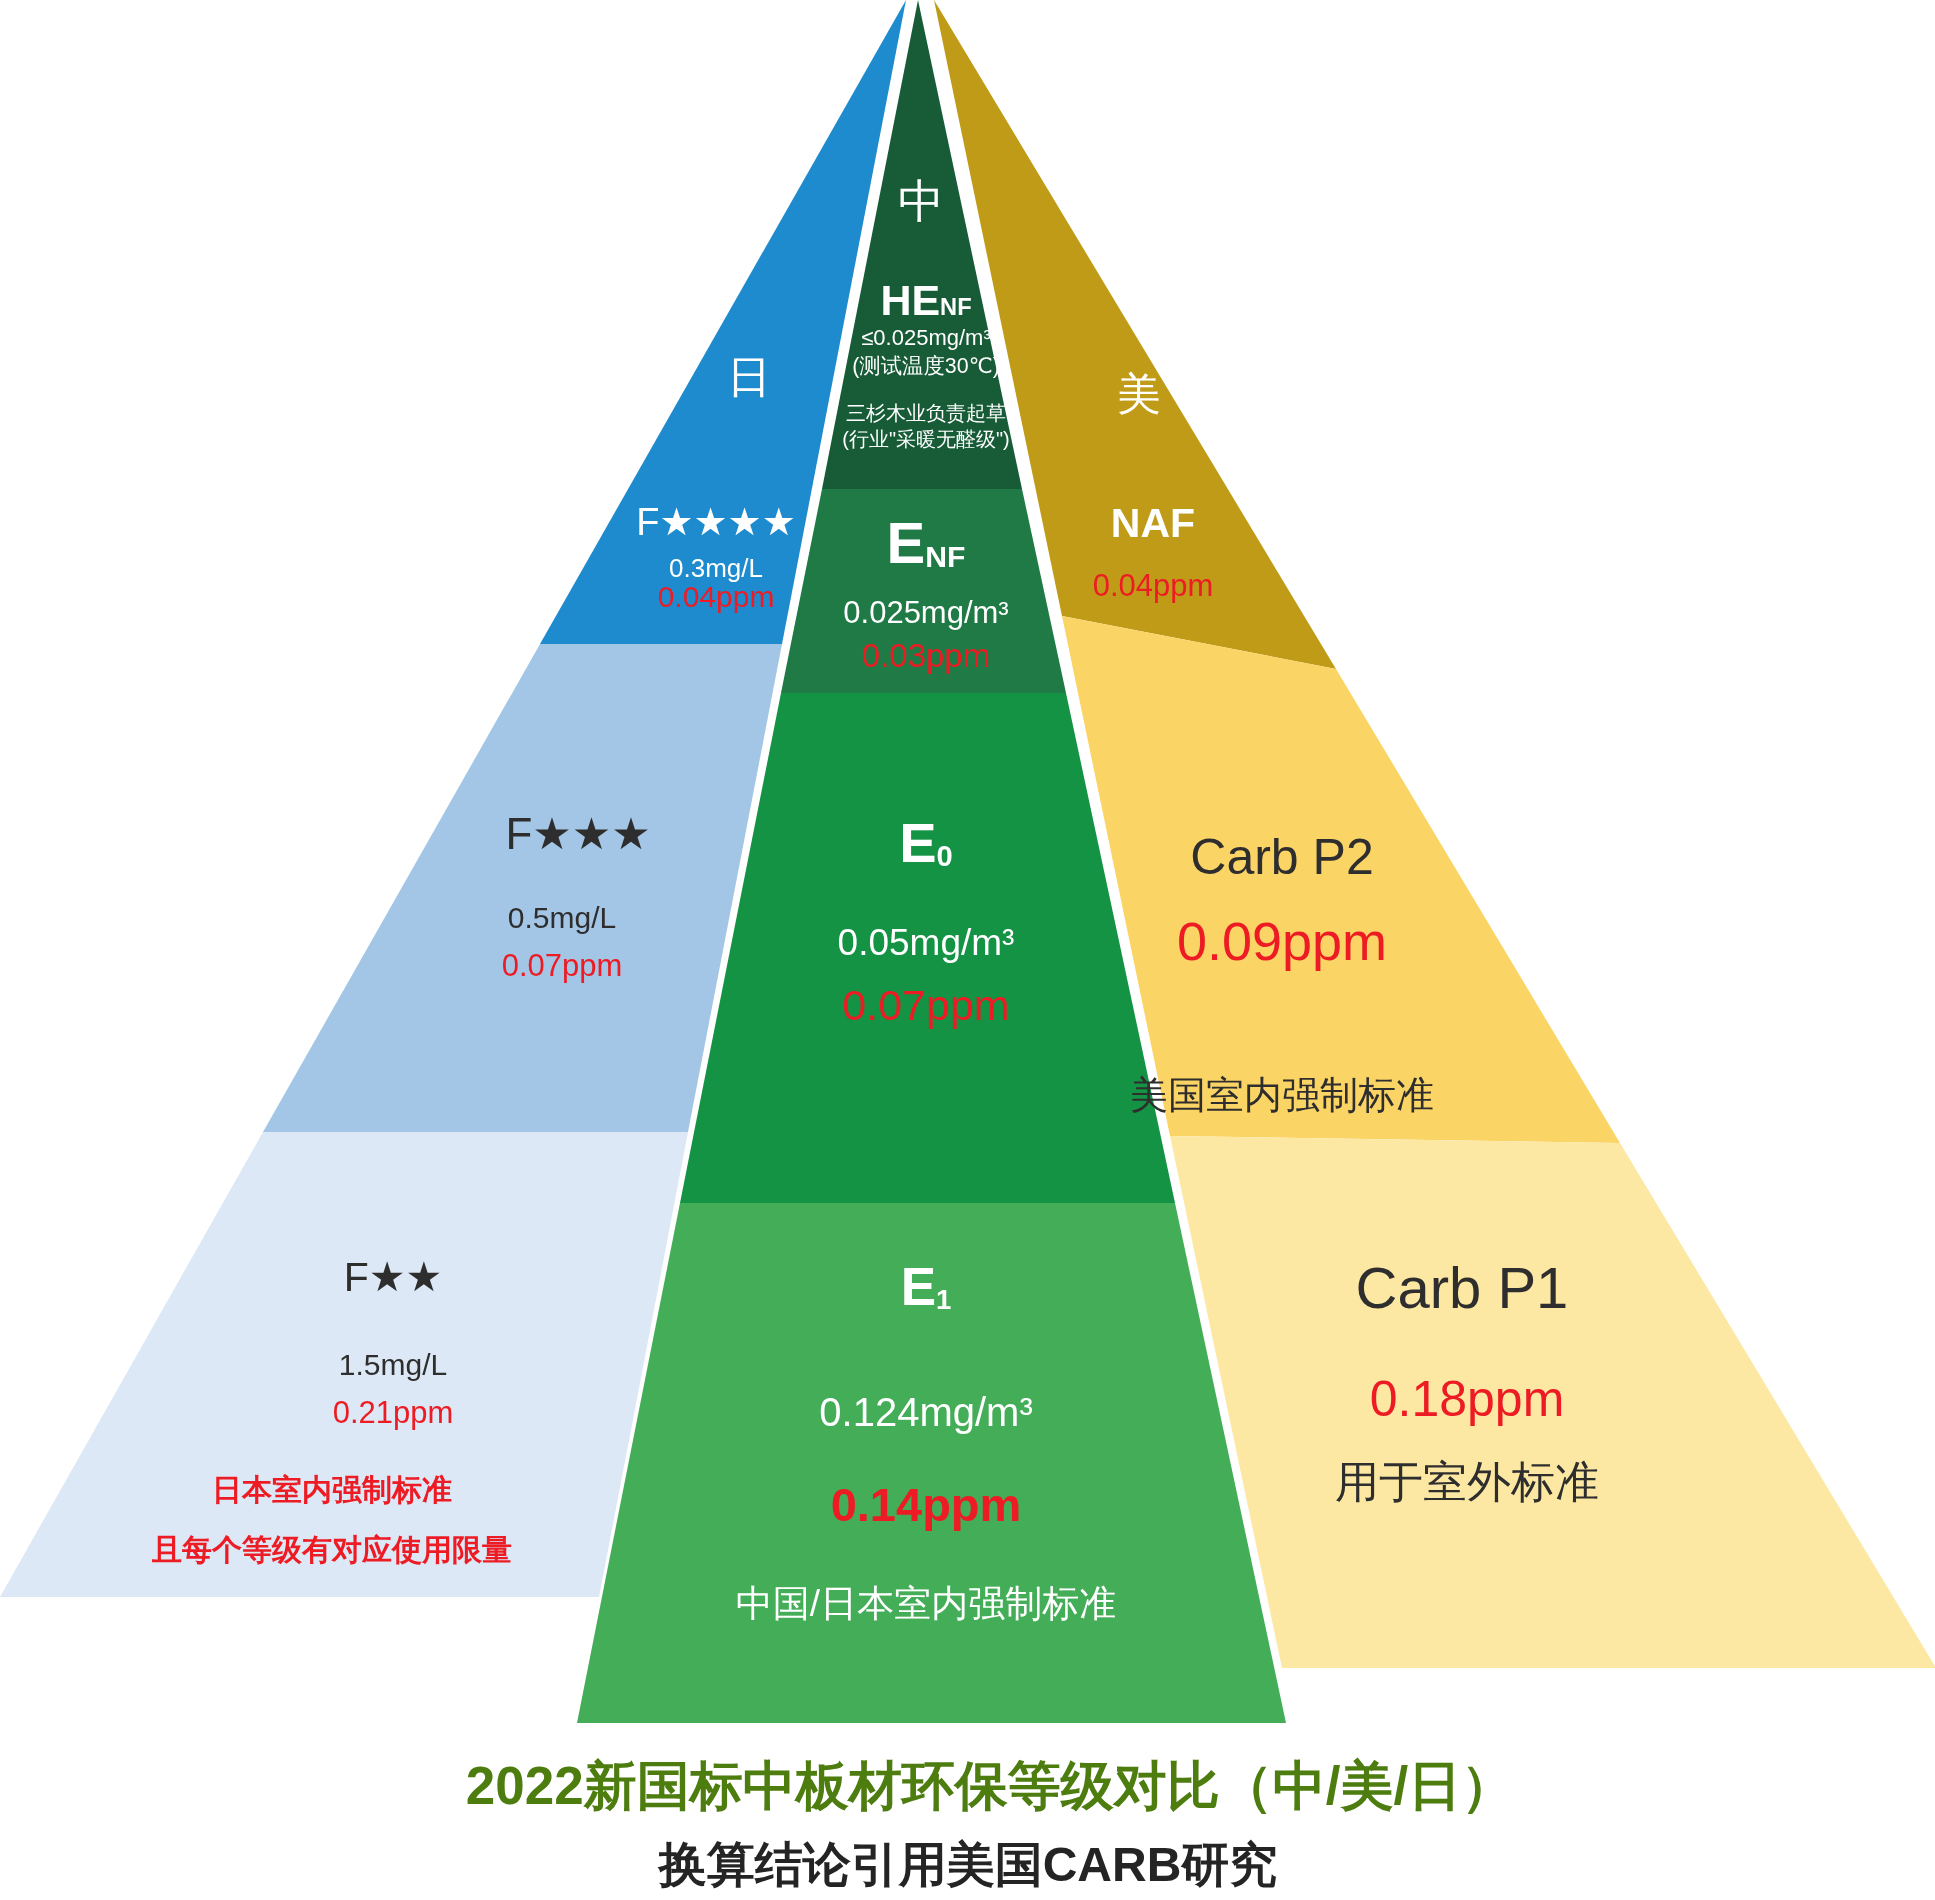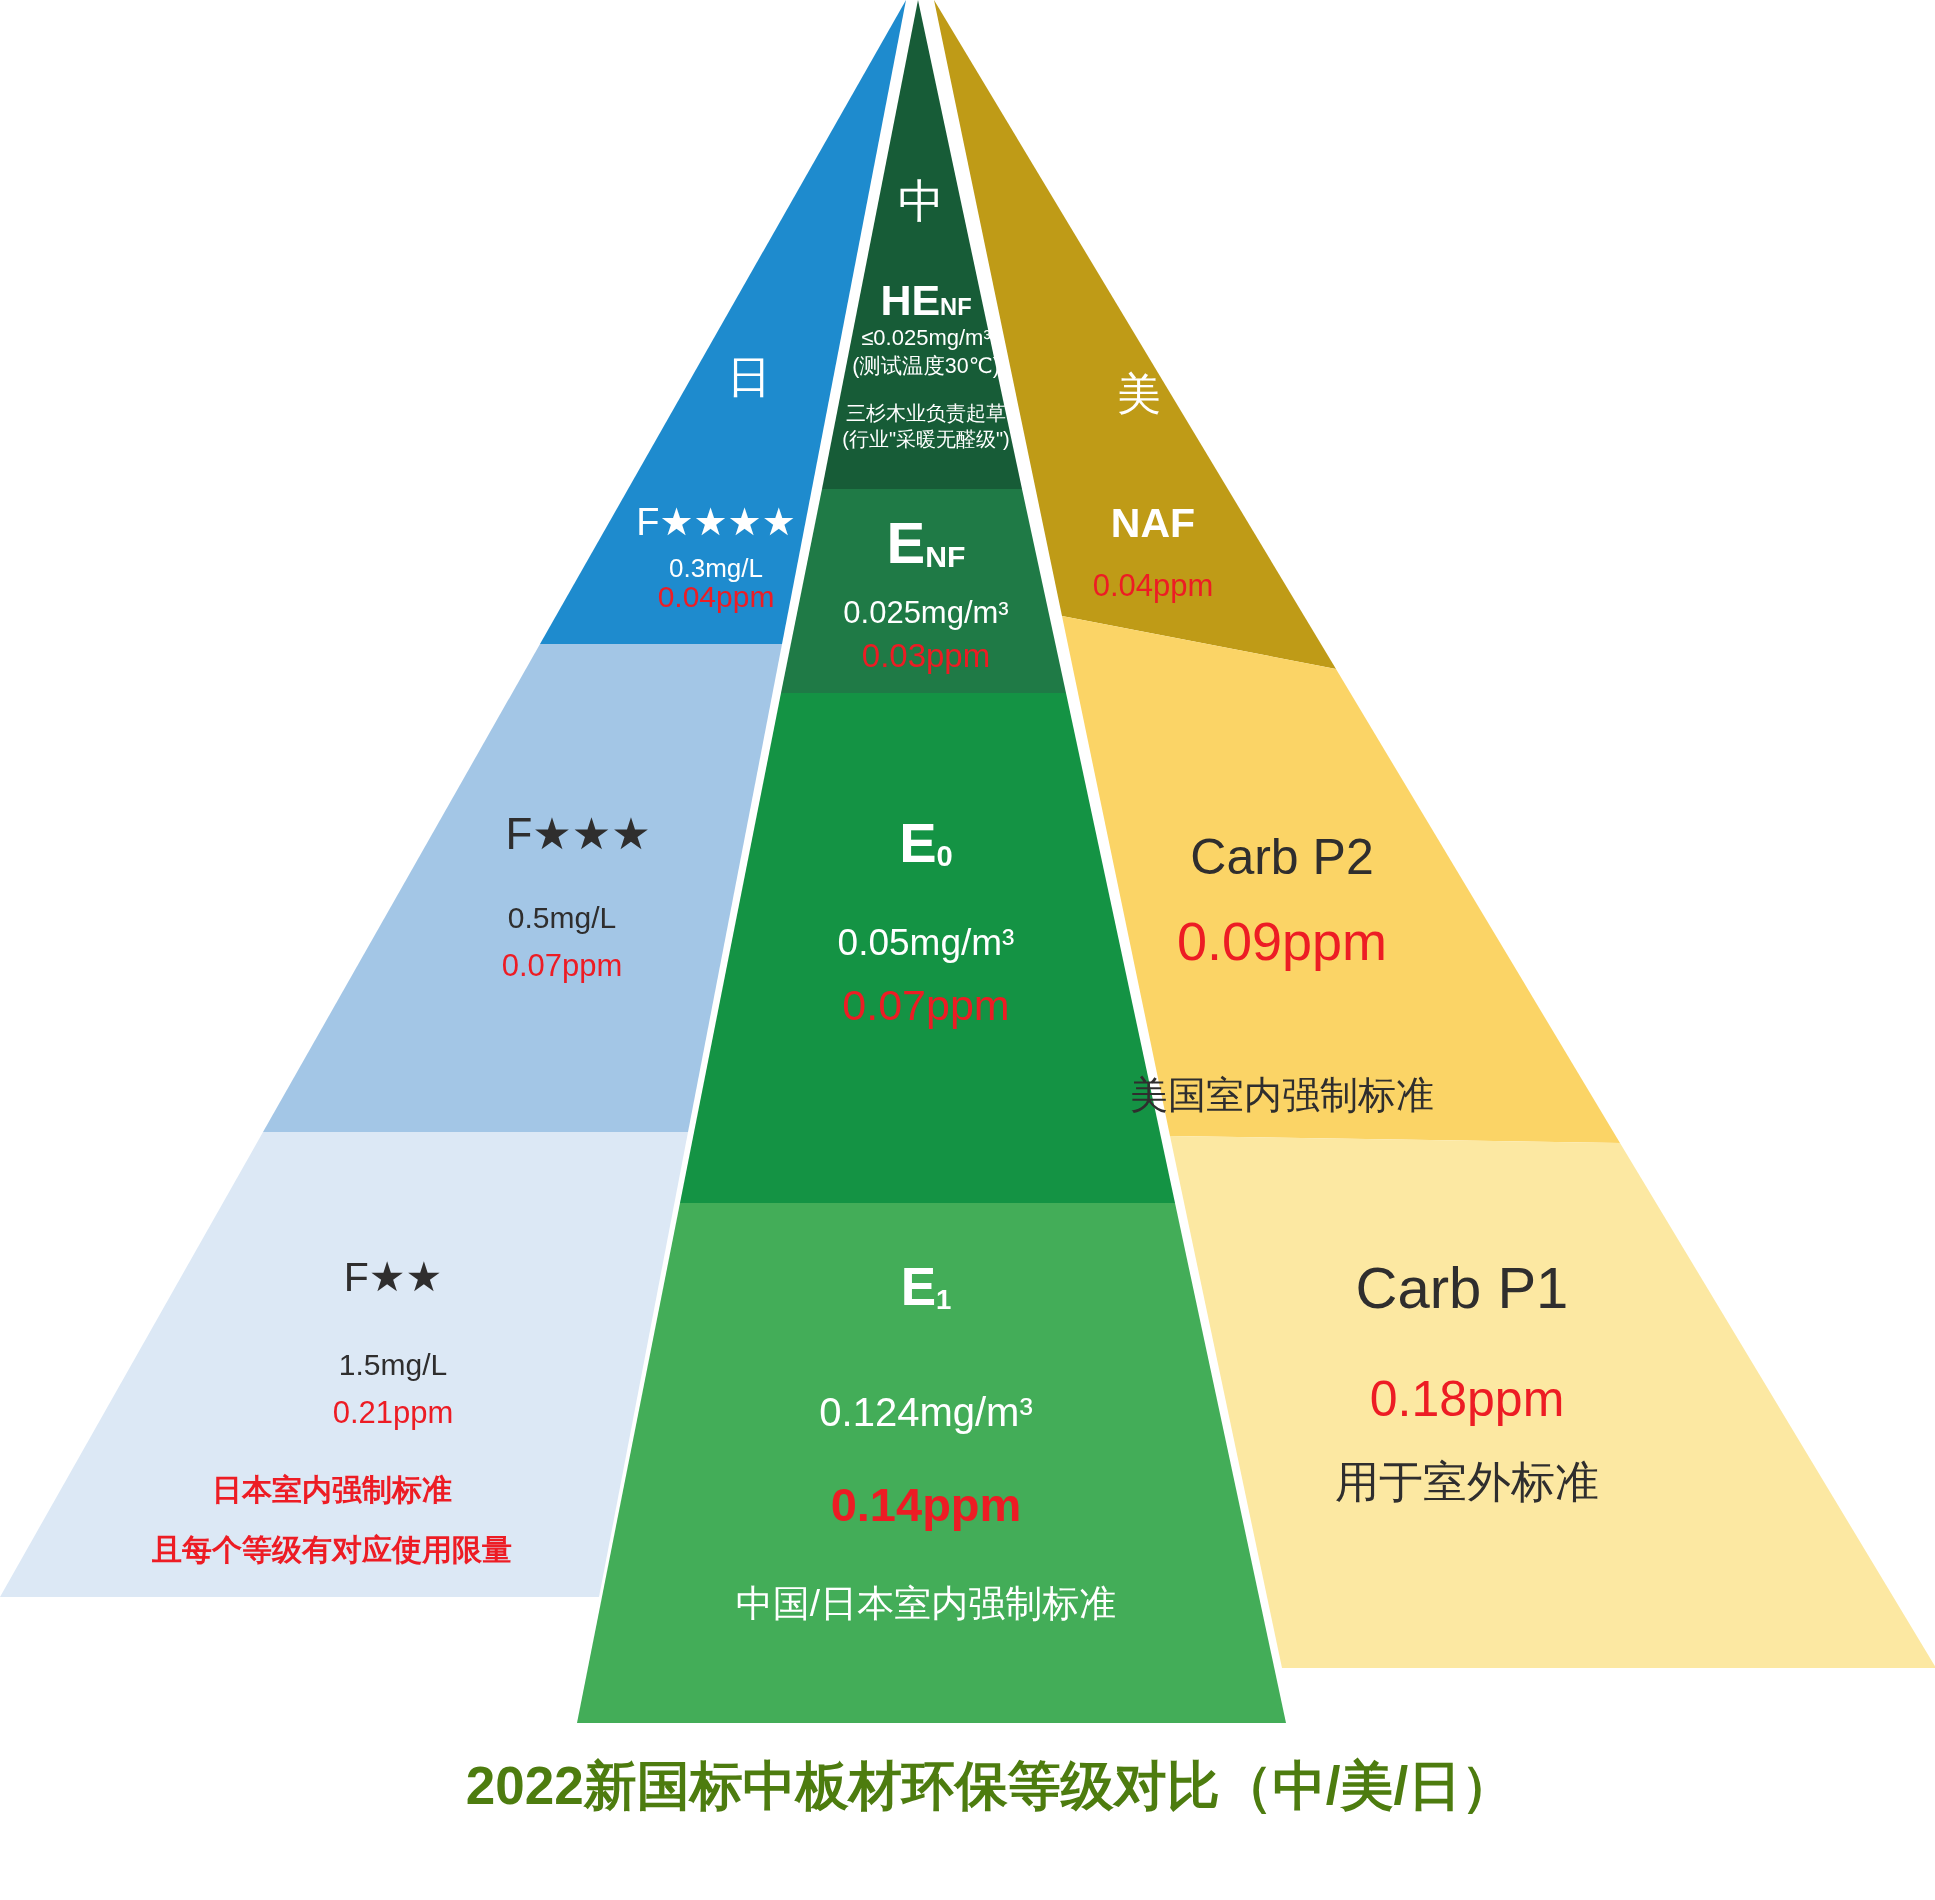--- a/index.html
+++ b/index.html
@@ -105,15 +105,16 @@
 
   <div class="txt dark" style="left:1269px; top:832px; font-size:50px;margin-left:13px;">Carb P2</div>
   <div class="txt red" style="left:1282px; top:914px; font-size:54px;text-align:center;">0.09ppm</div>
   <div class="txt dark" style="left:1282px; top:1064px; font-size:38px;margin-top:12px;">美国室内强制标准</div>
 
   <div class="txt dark" style="left:1462px; top:1259px; font-size:58px;">Carb P1</div>
   <div class="txt red" style="left:1467px; top:1374px; font-size:50px;">0.18ppm</div>
   <div class="txt dark" style="left:1467px; top:1460px; font-size:44px;">用于室外标准</div>
 
   <div class="txt bold" style="left:990px; top:1759px; font-size:53px; color:#4d7c0f;">2022新国标中板材环保等级对比（中/美/日）</div>
+  <div class="txt bold" style="left:968px; top:1841px; font-size:48px; color:#242424;">换算结论引用美国CARB研究</div>
 
 </div>
 
 
 </body></html>

